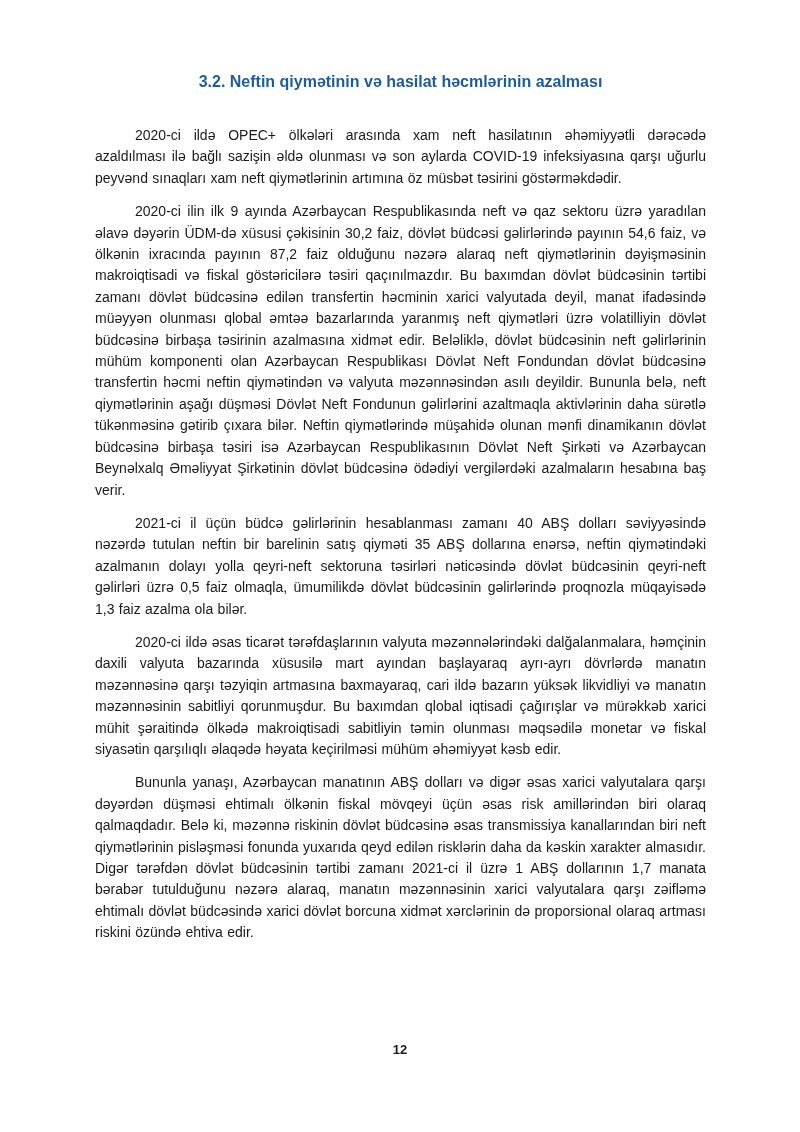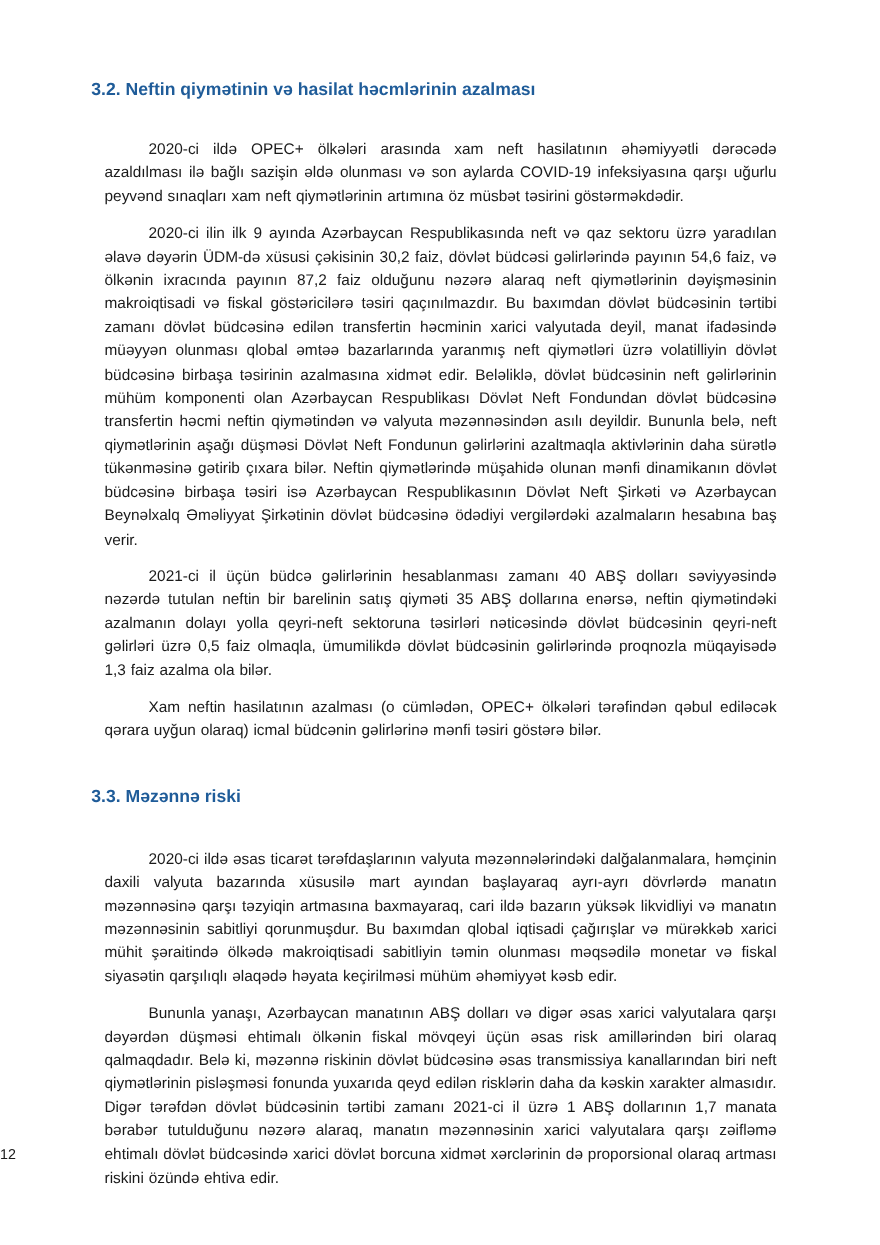--- a/index.html
+++ b/index.html
@@ -17,21 +17,21 @@
     padding: 72px 82px 0 83px;
     font-family: "Liberation Sans", sans-serif;
     color: var(--body, #1a1a1a);
     overflow: hidden;
   }
   .section-heading {
     margin: 0 0 33px 0;
     font-size: 16px;
     line-height: 20px;
     font-weight: bold;
-    text-align: left;
+    text-align: center;
     color: var(--heading, #1F5C99);
     font-family: "Liberation Sans", sans-serif;
   }
   .section-heading.second {
     margin-top: 40px;
     margin-bottom: 35px;
   }
   .body-para {
     margin: 12px;
     font-size: 14px;
@@ -40,38 +40,38 @@
     text-align-last: left;
     text-indent: 40px;
     color: var(--body, #1a1a1a);
     word-spacing: 0.5px;
   }
   .page-footer {
     position: absolute;
     left: 0;
     right: 0;
     top: 1042px;
+    text-align: center;
     font-size: 13px;
     color: var(--body, #1a1a1a);
+    font-weight: bold;
   }
 </style>
 </head>
 <body>
 
 <div class="page">
 
   <section>
     <h1 class="section-heading">3.2. Neftin qiymətinin və hasilat həcmlərinin azalması</h1>
     <p class="body-para">2020-ci ildə OPEC+ ölkələri arasında xam neft hasilatının əhəmiyyətli dərəcədə azaldılması ilə bağlı sazişin əldə olunması və son aylarda COVID-19 infeksiyasına qarşı uğurlu peyvənd sınaqları xam neft qiymətlərinin artımına öz müsbət təsirini göstərməkdədir.</p>
     <p class="body-para">2020-ci ilin ilk 9 ayında Azərbaycan Respublikasında neft və qaz sektoru üzrə yaradılan əlavə dəyərin ÜDM-də xüsusi çəkisinin 30,2 faiz, dövlət büdcəsi gəlirlərində payının 54,6 faiz, və ölkənin ixracında payının 87,2 faiz olduğunu nəzərə alaraq neft qiymətlərinin dəyişməsinin makroiqtisadi və fiskal göstəricilərə təsiri qaçınılmazdır. Bu baxımdan dövlət büdcəsinin tərtibi zamanı dövlət büdcəsinə edilən transfertin həcminin xarici valyutada deyil, manat ifadəsində müəyyən olunması qlobal əmtəə bazarlarında yaranmış neft qiymətləri üzrə volatilliyin dövlət büdcəsinə birbaşa təsirinin azalmasına xidmət edir. Beləliklə, dövlət büdcəsinin neft gəlirlərinin mühüm komponenti olan Azərbaycan Respublikası Dövlət Neft Fondundan dövlət büdcəsinə transfertin həcmi neftin qiymətindən və valyuta məzənnəsindən asılı deyildir. Bununla belə, neft qiymətlərinin aşağı düşməsi Dövlət Neft Fondunun gəlirlərini azaltmaqla aktivlərinin daha sürətlə tükənməsinə gətirib çıxara bilər. Neftin qiymətlərində müşahidə olunan mənfi dinamikanın dövlət büdcəsinə birbaşa təsiri isə Azərbaycan Respublikasının Dövlət Neft Şirkəti və Azərbaycan Beynəlxalq Əməliyyat Şirkətinin dövlət büdcəsinə ödədiyi vergilərdəki azalmaların hesabına baş verir.</p>
     <p class="body-para">2021-ci il üçün büdcə gəlirlərinin hesablanması zamanı 40 ABŞ dolları səviyyəsində nəzərdə tutulan neftin bir barelinin satış qiyməti 35 ABŞ dollarına enərsə, neftin qiymətindəki azalmanın dolayı yolla qeyri-neft sektoruna təsirləri nəticəsində dövlət büdcəsinin qeyri-neft gəlirləri üzrə 0,5 faiz olmaqla, ümumilikdə dövlət büdcəsinin gəlirlərində proqnozla müqayisədə 1,3 faiz azalma ola bilər.</p>
-    <p class="body-para">Xam neftin hasilatının azalması (o cümlədən, OPEC+ ölkələri tərəfindən qəbul ediləcək qərara uyğun olaraq) icmal büdcənin gəlirlərinə mənfi təsiri göstərə bilər.</p>
   </section>
 
   <section>
-    <h1 class="section-heading second">3.3. Məzənnə riski</h1>
     <p class="body-para">2020-ci ildə əsas ticarət tərəfdaşlarının valyuta məzənnələrindəki dalğalanmalara, həmçinin daxili valyuta bazarında xüsusilə mart ayından başlayaraq ayrı-ayrı dövrlərdə manatın məzənnəsinə qarşı təzyiqin artmasına baxmayaraq, cari ildə bazarın yüksək likvidliyi və manatın məzənnəsinin sabitliyi qorunmuşdur. Bu baxımdan qlobal iqtisadi çağırışlar və mürəkkəb xarici mühit şəraitində ölkədə makroiqtisadi sabitliyin təmin olunması məqsədilə monetar və fiskal siyasətin qarşılıqlı əlaqədə həyata keçirilməsi mühüm əhəmiyyət kəsb edir.</p>
     <p class="body-para">Bununla yanaşı, Azərbaycan manatının ABŞ dolları və digər əsas xarici valyutalara qarşı dəyərdən düşməsi ehtimalı ölkənin fiskal mövqeyi üçün əsas risk amillərindən biri olaraq qalmaqdadır. Belə ki, məzənnə riskinin dövlət büdcəsinə əsas transmissiya kanallarından biri neft qiymətlərinin pisləşməsi fonunda yuxarıda qeyd edilən risklərin daha da kəskin xarakter almasıdır. Digər tərəfdən dövlət büdcəsinin tərtibi zamanı 2021-ci il üzrə 1 ABŞ dollarının 1,7 manata bərabər tutulduğunu nəzərə alaraq, manatın məzənnəsinin xarici valyutalara qarşı zəifləmə ehtimalı dövlət büdcəsində xarici dövlət borcuna xidmət xərclərinin də proporsional olaraq artması riskini özündə ehtiva edir.</p>
   </section>
 
   <div class="page-footer">12</div>
 
 </div>
 
 </body></html>

